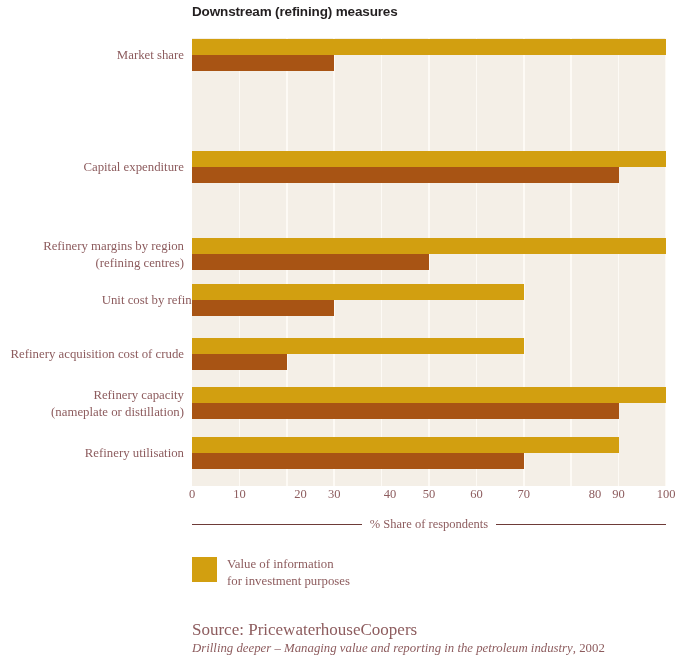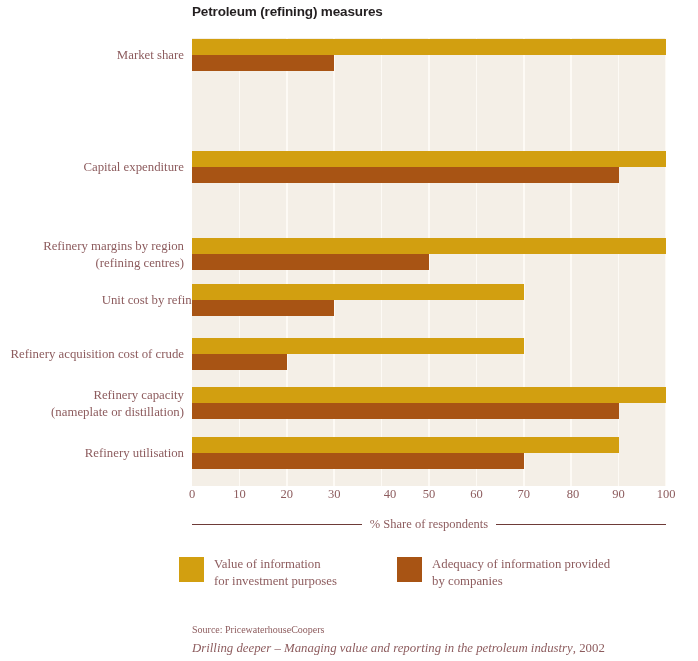--- a/index.html
+++ b/index.html
@@ -137,21 +137,21 @@
   #axis-caption-text {
     flex: 0 0 auto;
     font-size: 12.5px;
     color: #8d5c5e;
     white-space: nowrap;
   }
 
   
   #legend {
     position: absolute;
-    left: 179px;
+    left: 192px;
     top: 556px;
     width: 474px;
     height: 40px;
   }
   .legend-item {
     position: absolute;
     top: 0;
     display: flex;
     align-items: flex-start;
     gap: 10px;
@@ -174,37 +174,37 @@
   }
 
   
   #source {
     position: absolute;
     left: 192px;
     top: 620px;
     width: 490px;
   }
   #source-line {
-    font-size: 10px;
+    font-size: 17px;
     line-height: 19px;
     color: #8d5c5e;
     white-space: nowrap;
   }
   #source-ref {
     font-size: 12.8px;
     line-height: 19px;
     color: #8d5c5e;
     white-space: nowrap;
   }
   #source-ref .ital { font-style: italic; }
 </style>
 </head>
 <body>
 
-<div id="chart-title">Petroleum (refining) measures</div>
+<div id="chart-title">Downstream (refining) measures</div>
 
 <div id="plot-wrap">
   <div id="plot-area">
 
   <div class="gridline" style="left: 46.65px;"></div>
       <div class="gridline" style="left: 94.05px;"></div>
       <div class="gridline" style="left: 141.45px;"></div>
       <div class="gridline" style="left: 188.85px;"></div>
       <div class="gridline" style="left: 236.25px;"></div>
       <div class="gridline" style="left: 283.65px;"></div>
@@ -278,48 +278,43 @@
         <div class="bar bar-value" title="Value of information for investment purposes: 90%" style="width: 426.6px; background: rgb(210, 159, 16);"></div>
         <div class="bar bar-adequacy" title="Adequacy of information provided by companies: 70%" style="width: 331.8px; background: rgb(168, 84, 20);"></div>
       </div>
     </div>
   </div>
 
 <div id="x-axis">
 
 <div class="xtick" style="left: 192px;">0</div>
     <div class="xtick" style="left: 239.4px;">10</div>
-    <div class="xtick" style="left: 286.8px;">20</div>
+    <div class="xtick" style="left: 286.8px; text-align: right;">20</div>
     <div class="xtick" style="left: 334.2px;">30</div>
     <div class="xtick" style="left: 390px;">40</div>
     <div class="xtick" style="left: 429px;">50</div>
     <div class="xtick" style="left: 476.4px;">60</div>
     <div class="xtick" style="left: 523.8px;">70</div>
-    <div class="xtick" style="left: 573px; text-align: center;">80</div>
+    <div class="xtick" style="left: 595px; text-align: center;">80</div>
     <div class="xtick" style="left: 618.6px;">90</div>
     <div class="xtick" style="left: 666px;">100</div>
   </div>
 
 <div id="axis-caption">
   <div class="rule"></div>
   <div id="axis-caption-text">% Share of respondents</div>
   <div class="rule"></div>
 </div>
 
 <div id="legend">
   <div class="legend-item first">
     <div class="swatch value"></div>
     <div class="legend-text">Value of information
 for investment purposes</div>
   </div>
-  <div class="legend-item second">
-    <div class="swatch adequacy"></div>
-    <div class="legend-text">Adequacy of information provided
-by companies</div>
-  </div>
 </div>
 
 <div id="source">
   <div id="source-line">Source: PricewaterhouseCoopers</div>
   <div id="source-ref">
     <span class="ital">Drilling deeper – Managing value and reporting in the petroleum industry</span><span>, 2002</span>
   </div>
 </div>
 
 </body></html>

